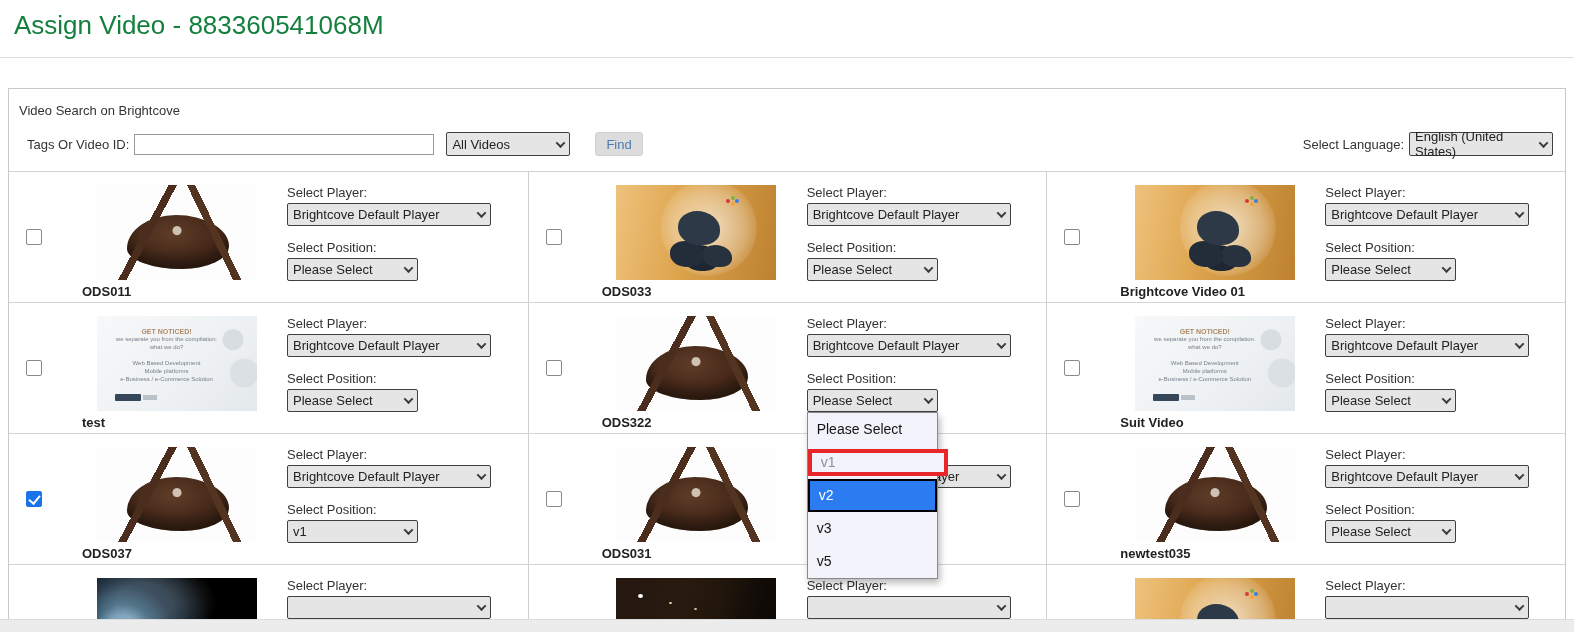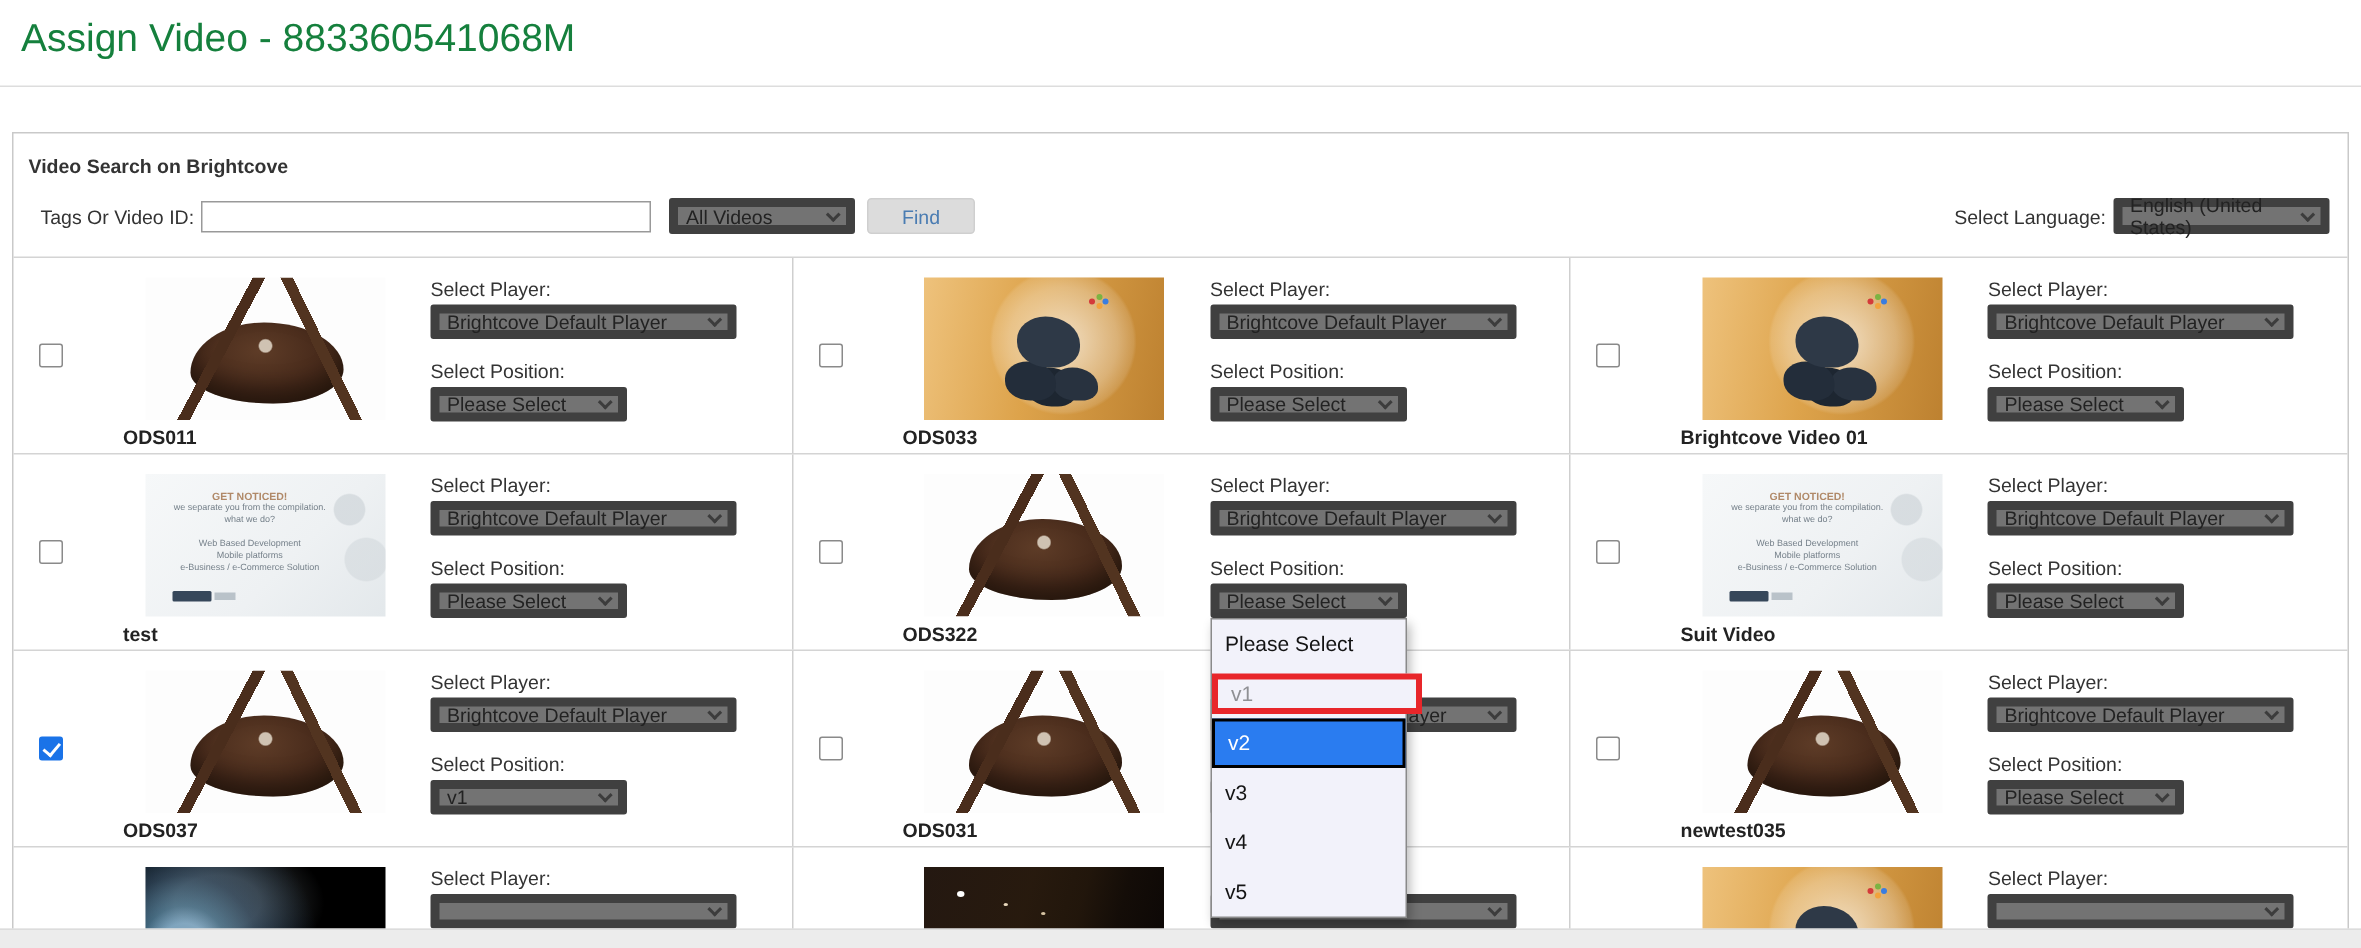--- a/index.html
+++ b/index.html
@@ -6,26 +6,26 @@
   html,body { background:#fff; }
   body { font-family:"Liberation Sans", sans-serif; color:#222; }
   .page { position:relative; width:1574px; height:632px; overflow:hidden; background:#fff; }
 
   
   .page-title { position:absolute; left:14px; top:10px; font-size:26px; font-weight:400; color:#15803d; }
   .title-divider { position:absolute; left:0; right:0; top:57px; border-top:1px solid #ddd; }
 
   
   .panel { position:absolute; left:8px; right:8px; top:88px; height:900px; border:1px solid #c9c9c9; background:#fff; }
-  .panel-header { padding:14px 10px 10px; font-size:13px; font-weight:700; color:#333; }
+  .panel-header { padding:14px 10px 10px; font-size:13px; font-weight:400; color:#333; }
   .search-row { display:flex; align-items:center; padding:4px 12px 15px 18px; font-size:13px; color:#333; }
   .tags-input { width:300px; height:21px; margin-left:5px; border:1px solid #999; font-size:13px; padding:0 4px; font-family:"Liberation Sans",sans-serif; }
-  .sel { display:flex; align-items:center; justify-content:space-between; background:#737373; border:6px solid #404040; border-radius:2px; font-size:13px; color:#222; padding:0 5px; height:24px; cursor:default; }
+  .sel { display:flex; align-items:center; justify-content:space-between; background:#e5e5e5; border:1px solid #404040; border-radius:2px; font-size:13px; color:#222; padding:0 5px; height:24px; cursor:default; }
   .sel-filter { width:124px; margin-left:12px; }
-  .btn-find { margin-left:8px; height:24px; padding:0 22px; background:#dcdcdc; border:1px solid #cfcfcf; border-radius:3px; color:#4a7cb2; font-size:13px; font-family:"Liberation Sans",sans-serif; cursor:pointer; }
+  .btn-find { margin-left:25px; height:24px; padding:0 10px; background:#dcdcdc; border:1px solid #cfcfcf; border-radius:3px; color:#4a7cb2; font-size:13px; font-family:"Liberation Sans",sans-serif; cursor:pointer; }
   .lang-group { margin-left:auto; display:flex; align-items:center; }
   .sel-lang { width:144px; margin-left:5px; }
   .chev { width:7px; height:7px; border-right:2px solid #3c3c3c; border-bottom:2px solid #3c3c3c; transform:rotate(45deg) translate(-1px,-1px); flex:0 0 auto; margin-left:6px; }
 
   
   .grid { width:100%; }
   .grid-row { display:flex; height:131px; border-top:1px solid #d4d4d4; }
   .cell { width:33.333%; display:flex; align-items:stretch; position:relative; }
   .cell + .cell { border-left:1px solid #cfcfcf; }
   .cb { position:relative; width:16px; height:16px; margin-left:17px; align-self:center; flex:0 0 auto; border:1px solid #8a8a8a; border-radius:2px; background:#fff; }
@@ -235,21 +235,20 @@
             <div class="pos-wrap">
               <div class="sel sel-position">
                 <span>Please Select</span>
                   <span class="chev"></span>
               </div>
               <div class="dropdown">
                 <div class="opt" data-state="normal">Please Select</div>
                 <div class="opt" data-state="annotated">v1</div>
                 <div class="opt" data-state="highlighted">v2</div>
                 <div class="opt" data-state="normal">v3</div>
-                <div class="opt" data-state="normal">v4</div>
                 <div class="opt" data-state="normal">v5</div>
               </div>
             </div>
           </div>
         </div>
 
         <div class="cell">
           <div class="cb" data-checked="false"></div>
           <div class="figure">
             <div class="thumb" data-thumb="promo">

